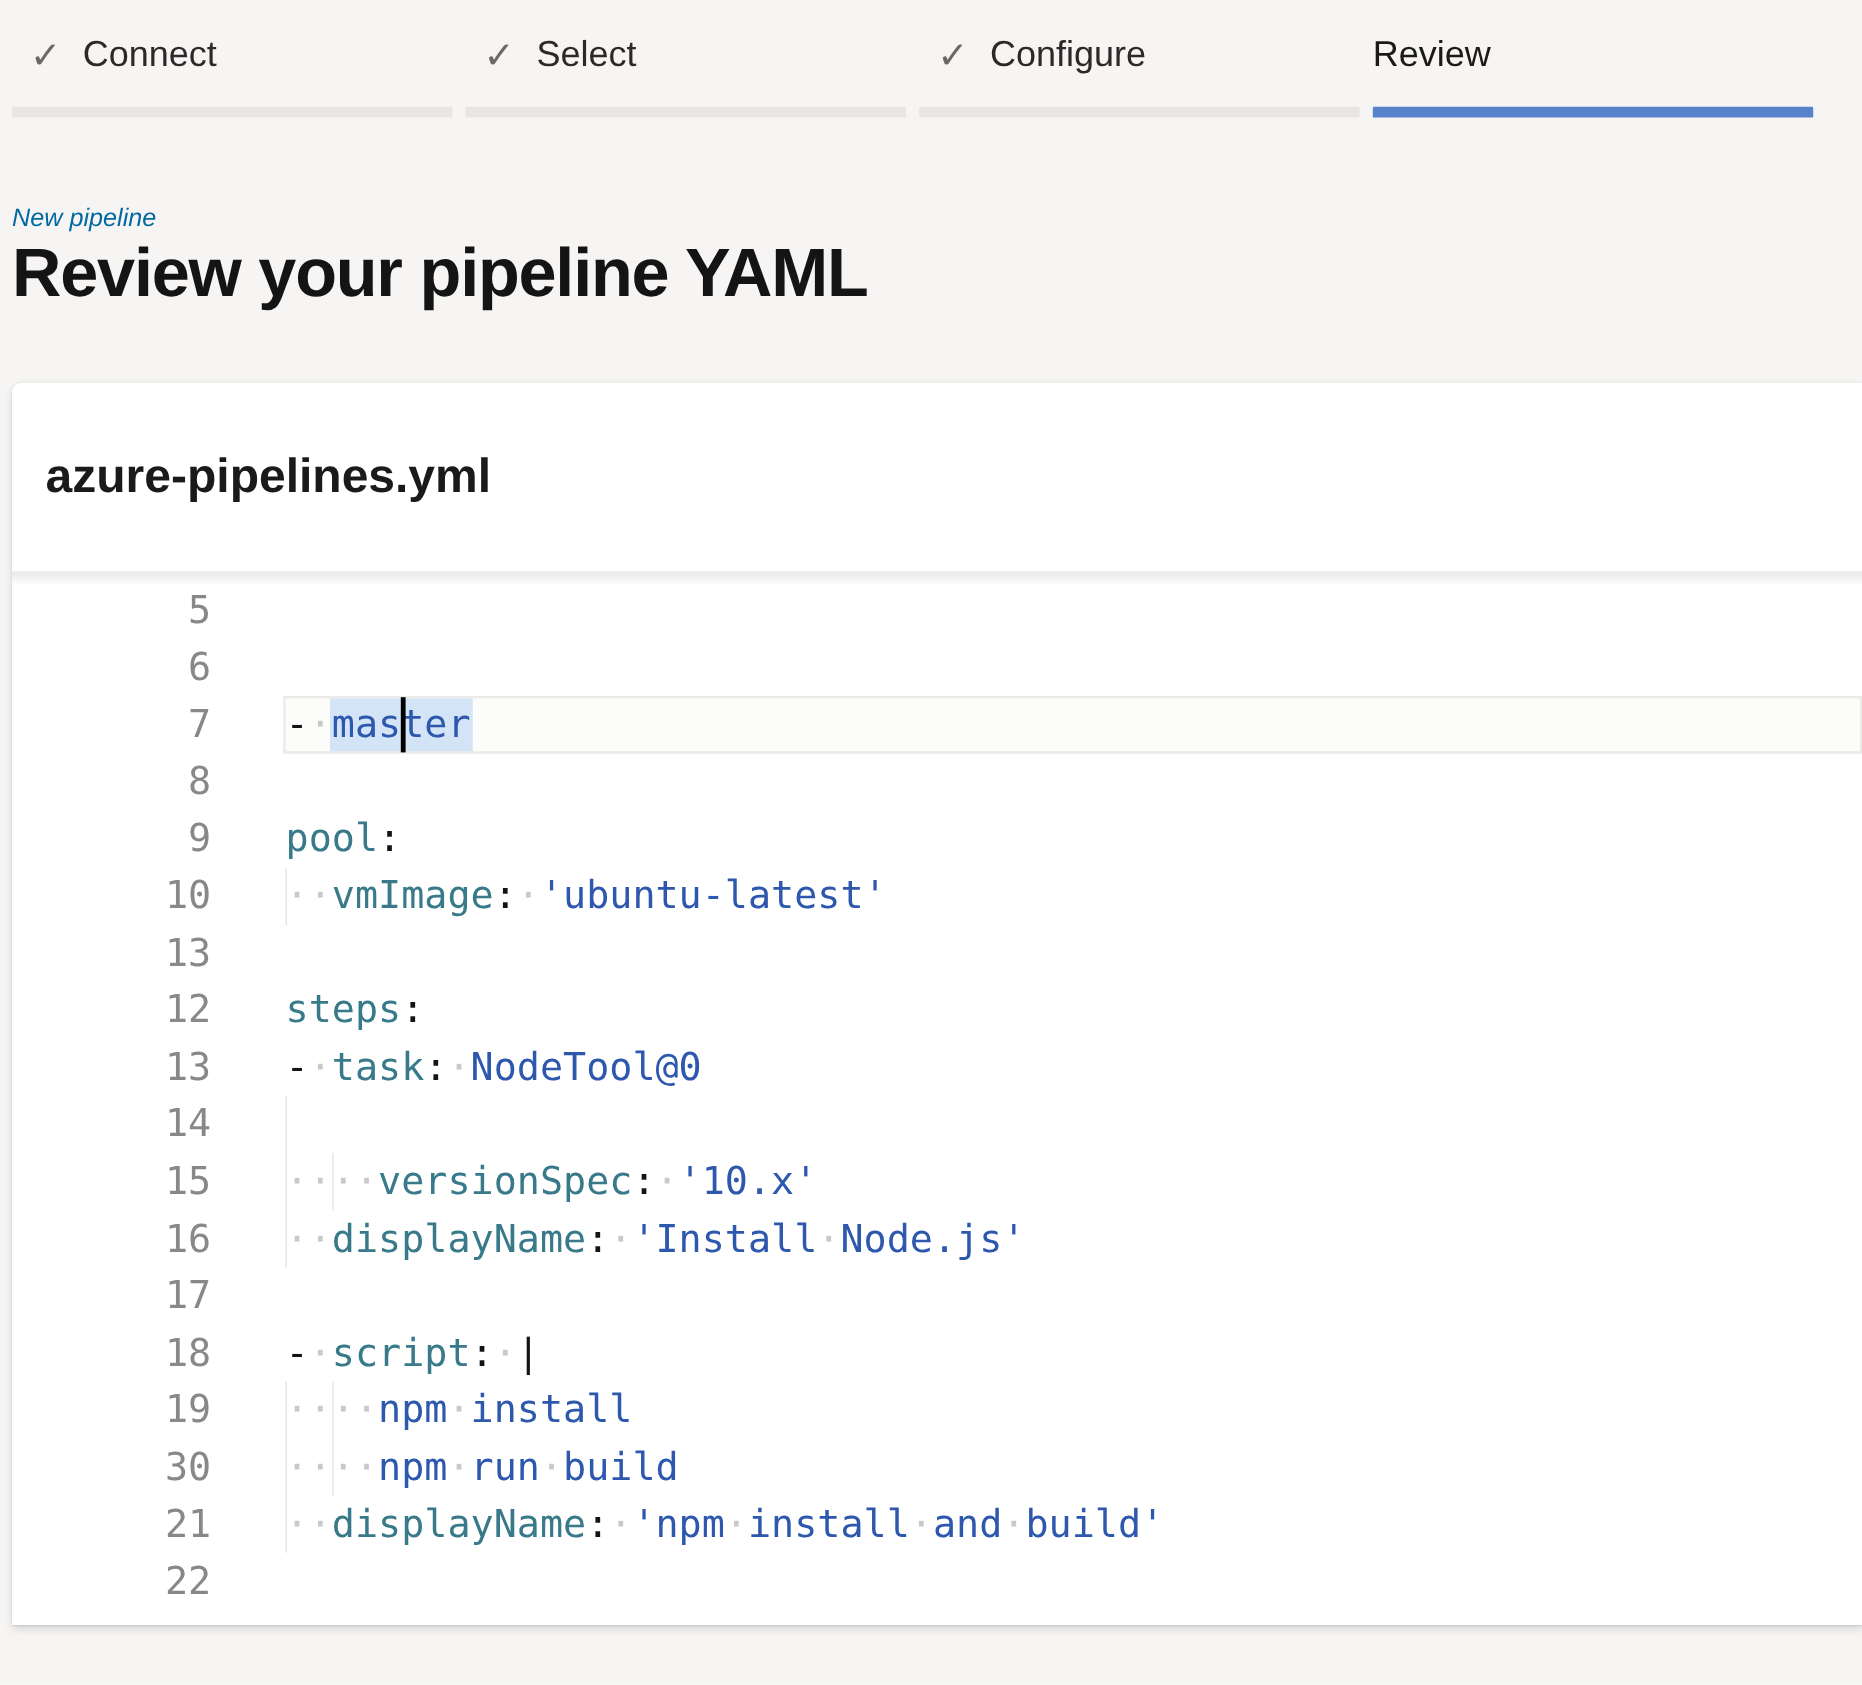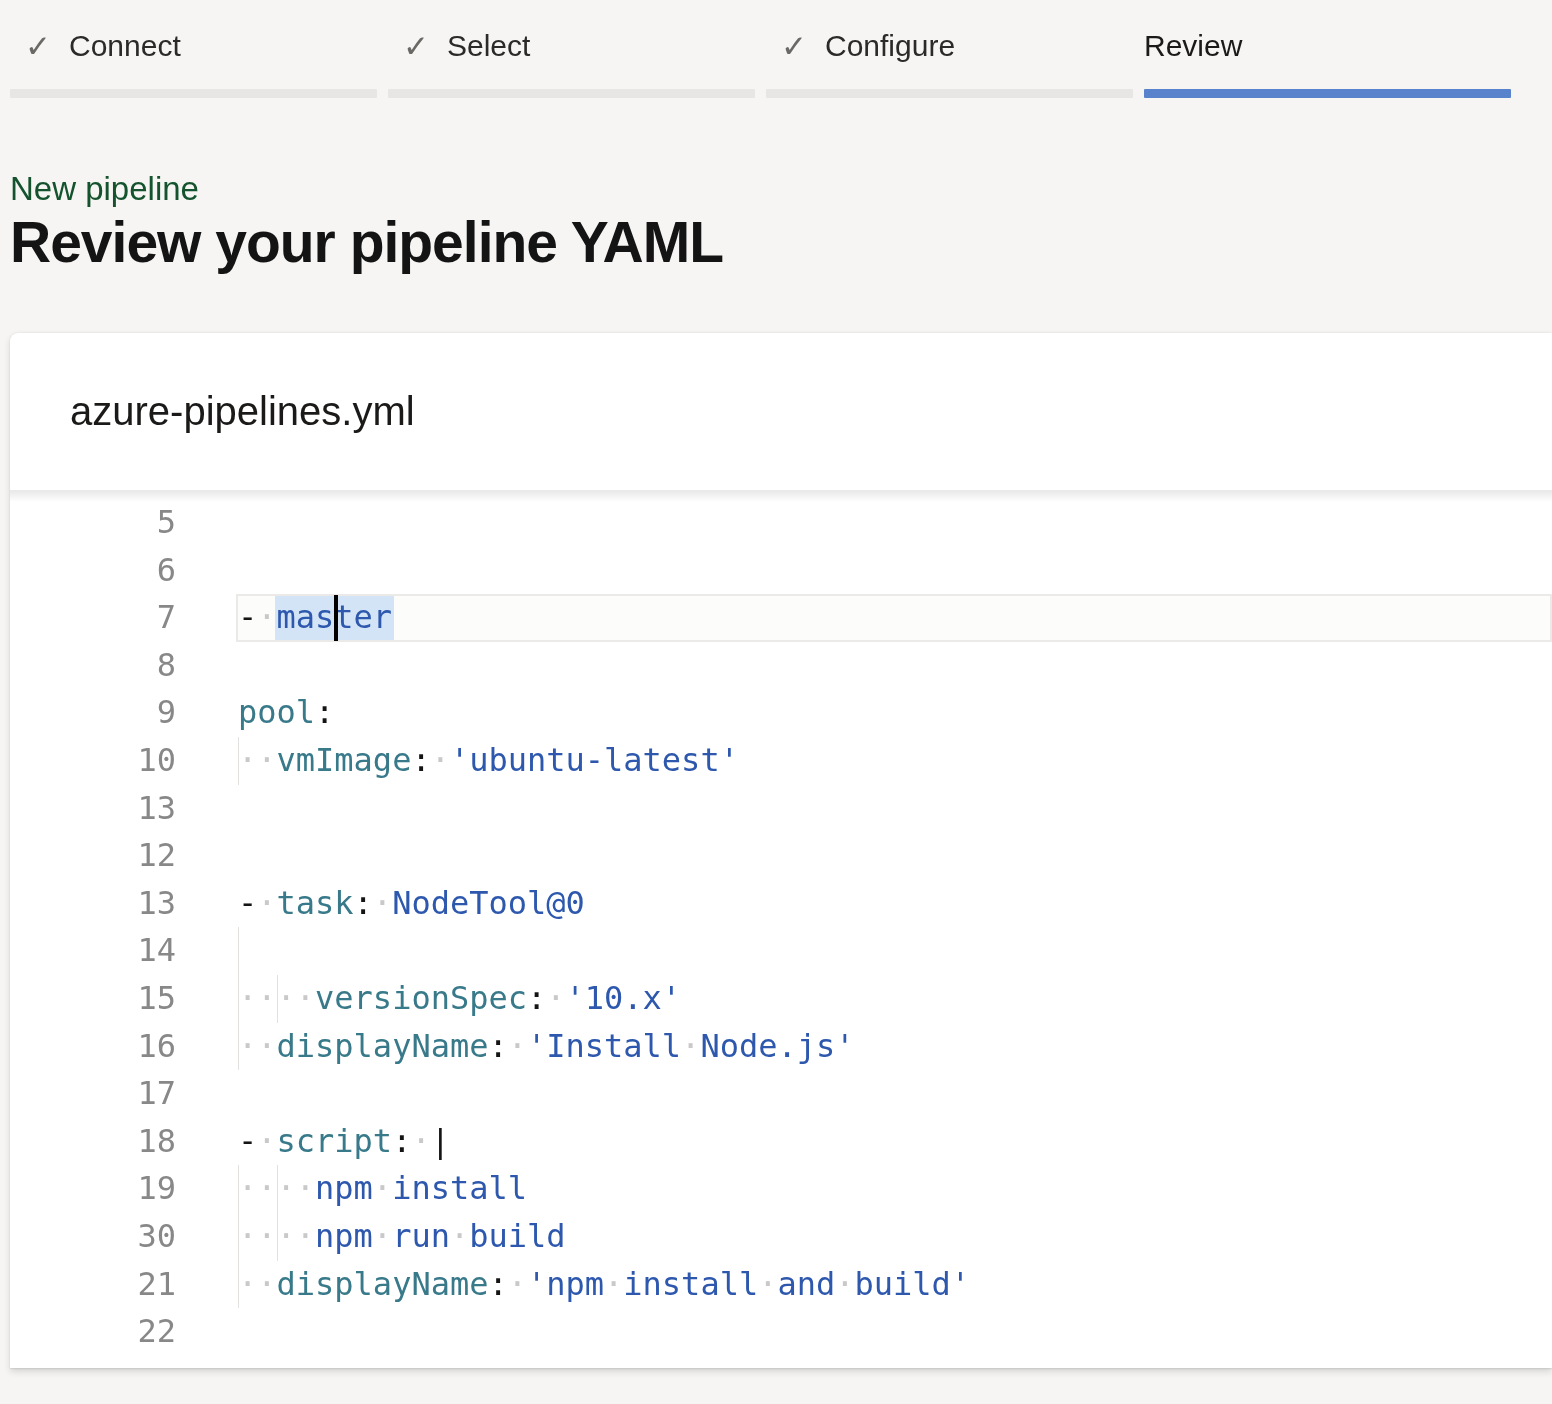--- a/index.html
+++ b/index.html
@@ -13,32 +13,32 @@
   .stepper{display:flex;gap:11px;margin:0 41px 0 10px;padding-top:24px;}
   .step{flex:1;cursor:pointer;}
   .step-head{display:flex;align-items:center;gap:18px;padding-left:15px;height:44px;
     font-size:30px;color:#2b2a29;}
   .step.active .step-head{padding-left:0;font-weight:400;color:#1b1a19;}
   .check{font-size:31px;color:#6b6966;line-height:1;}
   .bar{height:9px;margin-top:21px;background:var(--c-step_bar,#e7e6e5);border-radius:1px;}
   .step.active .bar{background:var(--c-accent,#5882cc);}
   
   .page-head{margin:72px 0 0 10px;}
-  .eyebrow{font-size:33px;color:#14532d;}
+  .eyebrow{font-size:21px;color:#0369a1;font-style:italic;}
   .page-title{margin-top:1px;font-size:57px;font-weight:700;letter-spacing:-1px;color:#151414;}
   
   .card{
     margin-top:58px;margin-left:10px;width:1542px;min-height:860px;
     background:#ffffff;border-radius:8px 0 0 0;
     box-shadow:0 0.6px 1.8px rgba(0,0,0,.10), 0 3.2px 7.2px rgba(0,0,0,.12);
   }
   .card-header{
-    height:157px;display:flex;align-items:center;padding-left:60px;
+    height:157px;display:flex;align-items:center;padding-left:28px;
     border-bottom:1px solid #eaeaea;
-    font-size:40px;color:#1b1a19;
+    font-size:40px;color:#1b1a19;font-weight:bold;
   }
   
   .editor{position:relative;background:#fff;padding:8px 0 12px 0;cursor:text;}
   .editor::before{content:"";position:absolute;left:0;right:0;top:0;height:11px;z-index:5;
     background:linear-gradient(to bottom, rgba(0,0,0,.085), rgba(0,0,0,0));pointer-events:none;}
   .code-line{position:relative;height:47.6px;line-height:47.6px;
     font-family:"DejaVu Sans Mono", monospace;font-size:32px;}
   .ln{position:absolute;left:0;top:0;width:166px;text-align:right;
     color:var(--c-line_number,#888);z-index:2;}
   .cl-content{position:absolute;left:228px;top:0;right:0;white-space:pre;z-index:2;}
@@ -121,20 +121,21 @@
         <div class="guide" style="left: 228px;"></div>
         <span class="ln">10</span>
         <span class="cl-content"><span class="ws">·</span><span class="ws">·</span><span class="tk-k">v</span><span class="tk-k">m</span><span class="tk-k">I</span><span class="tk-k">m</span><span class="tk-k">a</span><span class="tk-k">g</span><span class="tk-k">e</span><span class="tk-p">:</span><span class="ws">·</span><span class="tk-s">'</span><span class="tk-s">u</span><span class="tk-s">b</span><span class="tk-s">u</span><span class="tk-s">n</span><span class="tk-s">t</span><span class="tk-s">u</span><span class="tk-s">-</span><span class="tk-s">l</span><span class="tk-s">a</span><span class="tk-s">t</span><span class="tk-s">e</span><span class="tk-s">s</span><span class="tk-s">t</span><span class="tk-s">'</span></span>
       </div>
       <div class="code-line">
         <span class="ln">13</span>
         <span class="cl-content"></span>
       </div>
       <div class="code-line">
         <span class="ln">12</span>
+        <span class="cl-content"><span class="tk-k">s</span><span class="tk-k">t</span><span class="tk-k">e</span><span class="tk-k">p</span><span class="tk-k">s</span><span class="tk-p">:</span></span>
       </div>
       <div class="code-line">
         <span class="ln">13</span>
         <span class="cl-content"><span class="tk-p">-</span><span class="ws">·</span><span class="tk-k">t</span><span class="tk-k">a</span><span class="tk-k">s</span><span class="tk-k">k</span><span class="tk-p">:</span><span class="ws">·</span><span class="tk-s">N</span><span class="tk-s">o</span><span class="tk-s">d</span><span class="tk-s">e</span><span class="tk-s">T</span><span class="tk-s">o</span><span class="tk-s">o</span><span class="tk-s">l</span><span class="tk-s">@</span><span class="tk-s">0</span></span>
       </div>
       <div class="code-line">
         <div class="guide" style="left: 228px;"></div>
         <span class="ln">14</span>
       </div>
       <div class="code-line">

